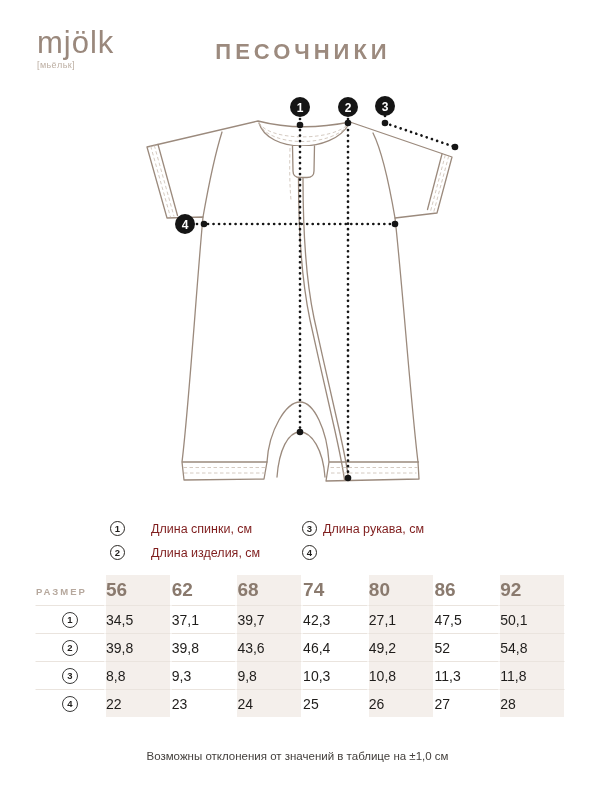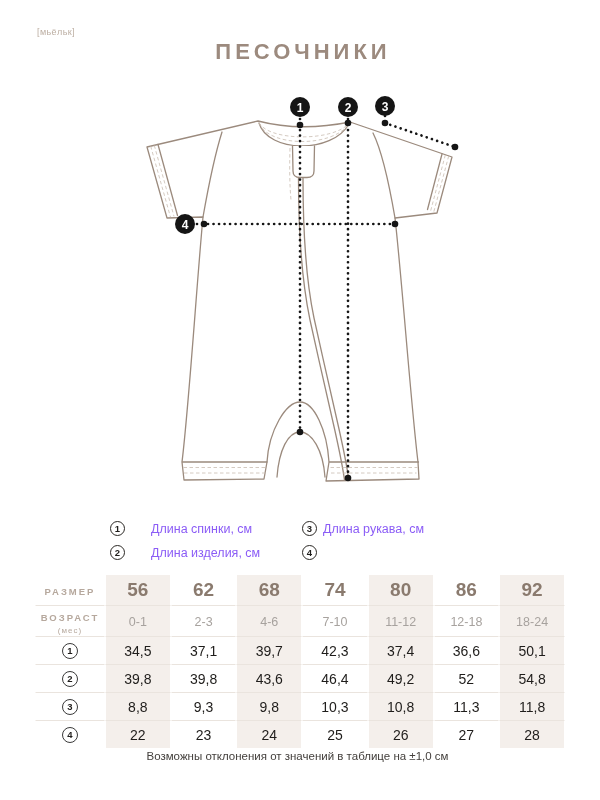--- a/index.html
+++ b/index.html
@@ -20,26 +20,26 @@
   .figure{position:absolute;left:100px;top:85px;width:400px;height:430px;}
   
   .legend-item{position:absolute;display:flex;align-items:center;}
   .li-1{left:110px;top:521px;} .li-2{left:110px;top:545px;}
   .li-3{left:302px;top:521px;} .li-4{left:302px;top:545px;}
   .legend-circle{flex:0 0 auto;width:15px;height:15px;box-sizing:border-box;
     border:1.2px solid #2b2825;border-radius:50%;display:flex;align-items:center;
     justify-content:center;font-size:9.5px;font-weight:bold;color:#1f1d1b;}
   .gap-wide .legend-text{margin-left:26px;}
   .gap-narrow .legend-text{margin-left:6px;text-align:right;}
-  .legend-text{font-size:12.5px;font-weight:500;color:#8b5cf6;white-space:nowrap;}
+  .legend-text{font-size:12.5px;font-weight:500;color:#7f1d1d;white-space:nowrap;}
   
   .size-table{position:absolute;left:35px;top:575px;width:530px;
     border-collapse:separate;border-spacing:0;table-layout:fixed;}
   .size-table col.c0{width:70px;}
-  .size-table td{padding:0;text-align:center;vertical-align:middle;
+  .size-table td{padding:0;vertical-align:middle;
     border-left:1.5px solid #fff;border-right:1.5px solid #fff;}
   .size-table tr.bline td{border-top:1px solid #eae4de;}
   .row-size td{height:30px;} .row-age td{height:30px;} .row-data td{height:27px;}
   .alt{background:#f4efeb;}
   .lbl{font-size:9.5px;font-weight:600;letter-spacing:2px;color:#b6a89d;}
   .lbl-sub{display:block;font-size:8px;font-weight:500;letter-spacing:1px;
     color:#b6a89d;margin-top:1px;}
   .size-val{font-size:19px;font-weight:700;color:#8a7a6e;}
   .age-val{font-size:12.5px;color:#a7a29e;}
   .data-val{font-size:14px;font-weight:500;color:#1f1d1b;}
@@ -47,20 +47,21 @@
     border:1px solid #3a3a3a;border-radius:50%;display:flex;align-items:center;
     justify-content:center;font-size:9.5px;font-weight:bold;color:#1f1d1b;}
   
   .footnote{position:absolute;left:0;top:750px;width:595px;text-align:center;
     font-size:11.5px;color:#44403d;}
 </style>
 </head>
 <body>
 
 <div class="logo">
+  <span class="logo-main">mjölk</span>
   <span class="logo-sub">[мьёльк]</span>
 </div>
 <h1 class="page-title">ПЕСОЧНИКИ</h1>
 
 <div class="figure">
 <svg viewBox="0 0 400 430" width="400" height="430">
 
   <g stroke="#9b8a7d" stroke-width="1.3" fill="none" stroke-linejoin="round" stroke-linecap="round">
     <path fill="#ffffff" d="M158,36 Q200,47 250,37 L352,72 L337,128 L295,133
          C302,195 311,320 318,377 L319,394 L226,396 L229,377
@@ -164,43 +165,30 @@
       <tr class="row-size">
     <td><span class="lbl">РАЗМЕР</span></td>
     <td class="alt"><span class="size-val">56</span></td>
     <td><span class="size-val">62</span></td>
     <td class="alt"><span class="size-val">68</span></td>
     <td><span class="size-val">74</span></td>
     <td class="alt"><span class="size-val">80</span></td>
     <td><span class="size-val">86</span></td>
     <td class="alt"><span class="size-val">92</span></td>
   </tr>
-  <tr class="row-age bline">
-    <td>
-      <span class="lbl">ВОЗРАСТ</span>
-      <span class="lbl-sub">(мес)</span>
-    </td>
-    <td class="alt"><span class="age-val">0-1</span></td>
-    <td><span class="age-val">2-3</span></td>
-    <td class="alt"><span class="age-val">4-6</span></td>
-    <td><span class="age-val">7-10</span></td>
-    <td class="alt"><span class="age-val">11-12</span></td>
-    <td><span class="age-val">12-18</span></td>
-    <td class="alt"><span class="age-val">18-24</span></td>
-  </tr>
   <tr class="row-data bline">
     <td>
           <span class="row-circle">1</span>
         </td>
     <td class="alt"><span class="data-val">34,5</span></td>
     <td><span class="data-val">37,1</span></td>
     <td class="alt"><span class="data-val">39,7</span></td>
     <td><span class="data-val">42,3</span></td>
-    <td class="alt"><span class="data-val">37,4</span></td>
-    <td><span class="data-val">36,6</span></td>
+    <td class="alt"><span class="data-val">27,1</span></td>
+    <td><span class="data-val">47,5</span></td>
     <td class="alt"><span class="data-val">50,1</span></td>
   </tr>
   <tr class="row-data bline">
     <td>
           <span class="row-circle">2</span>
         </td>
     <td class="alt"><span class="data-val">39,8</span></td>
     <td><span class="data-val">39,8</span></td>
     <td class="alt"><span class="data-val">43,6</span></td>
     <td><span class="data-val">46,4</span></td>

